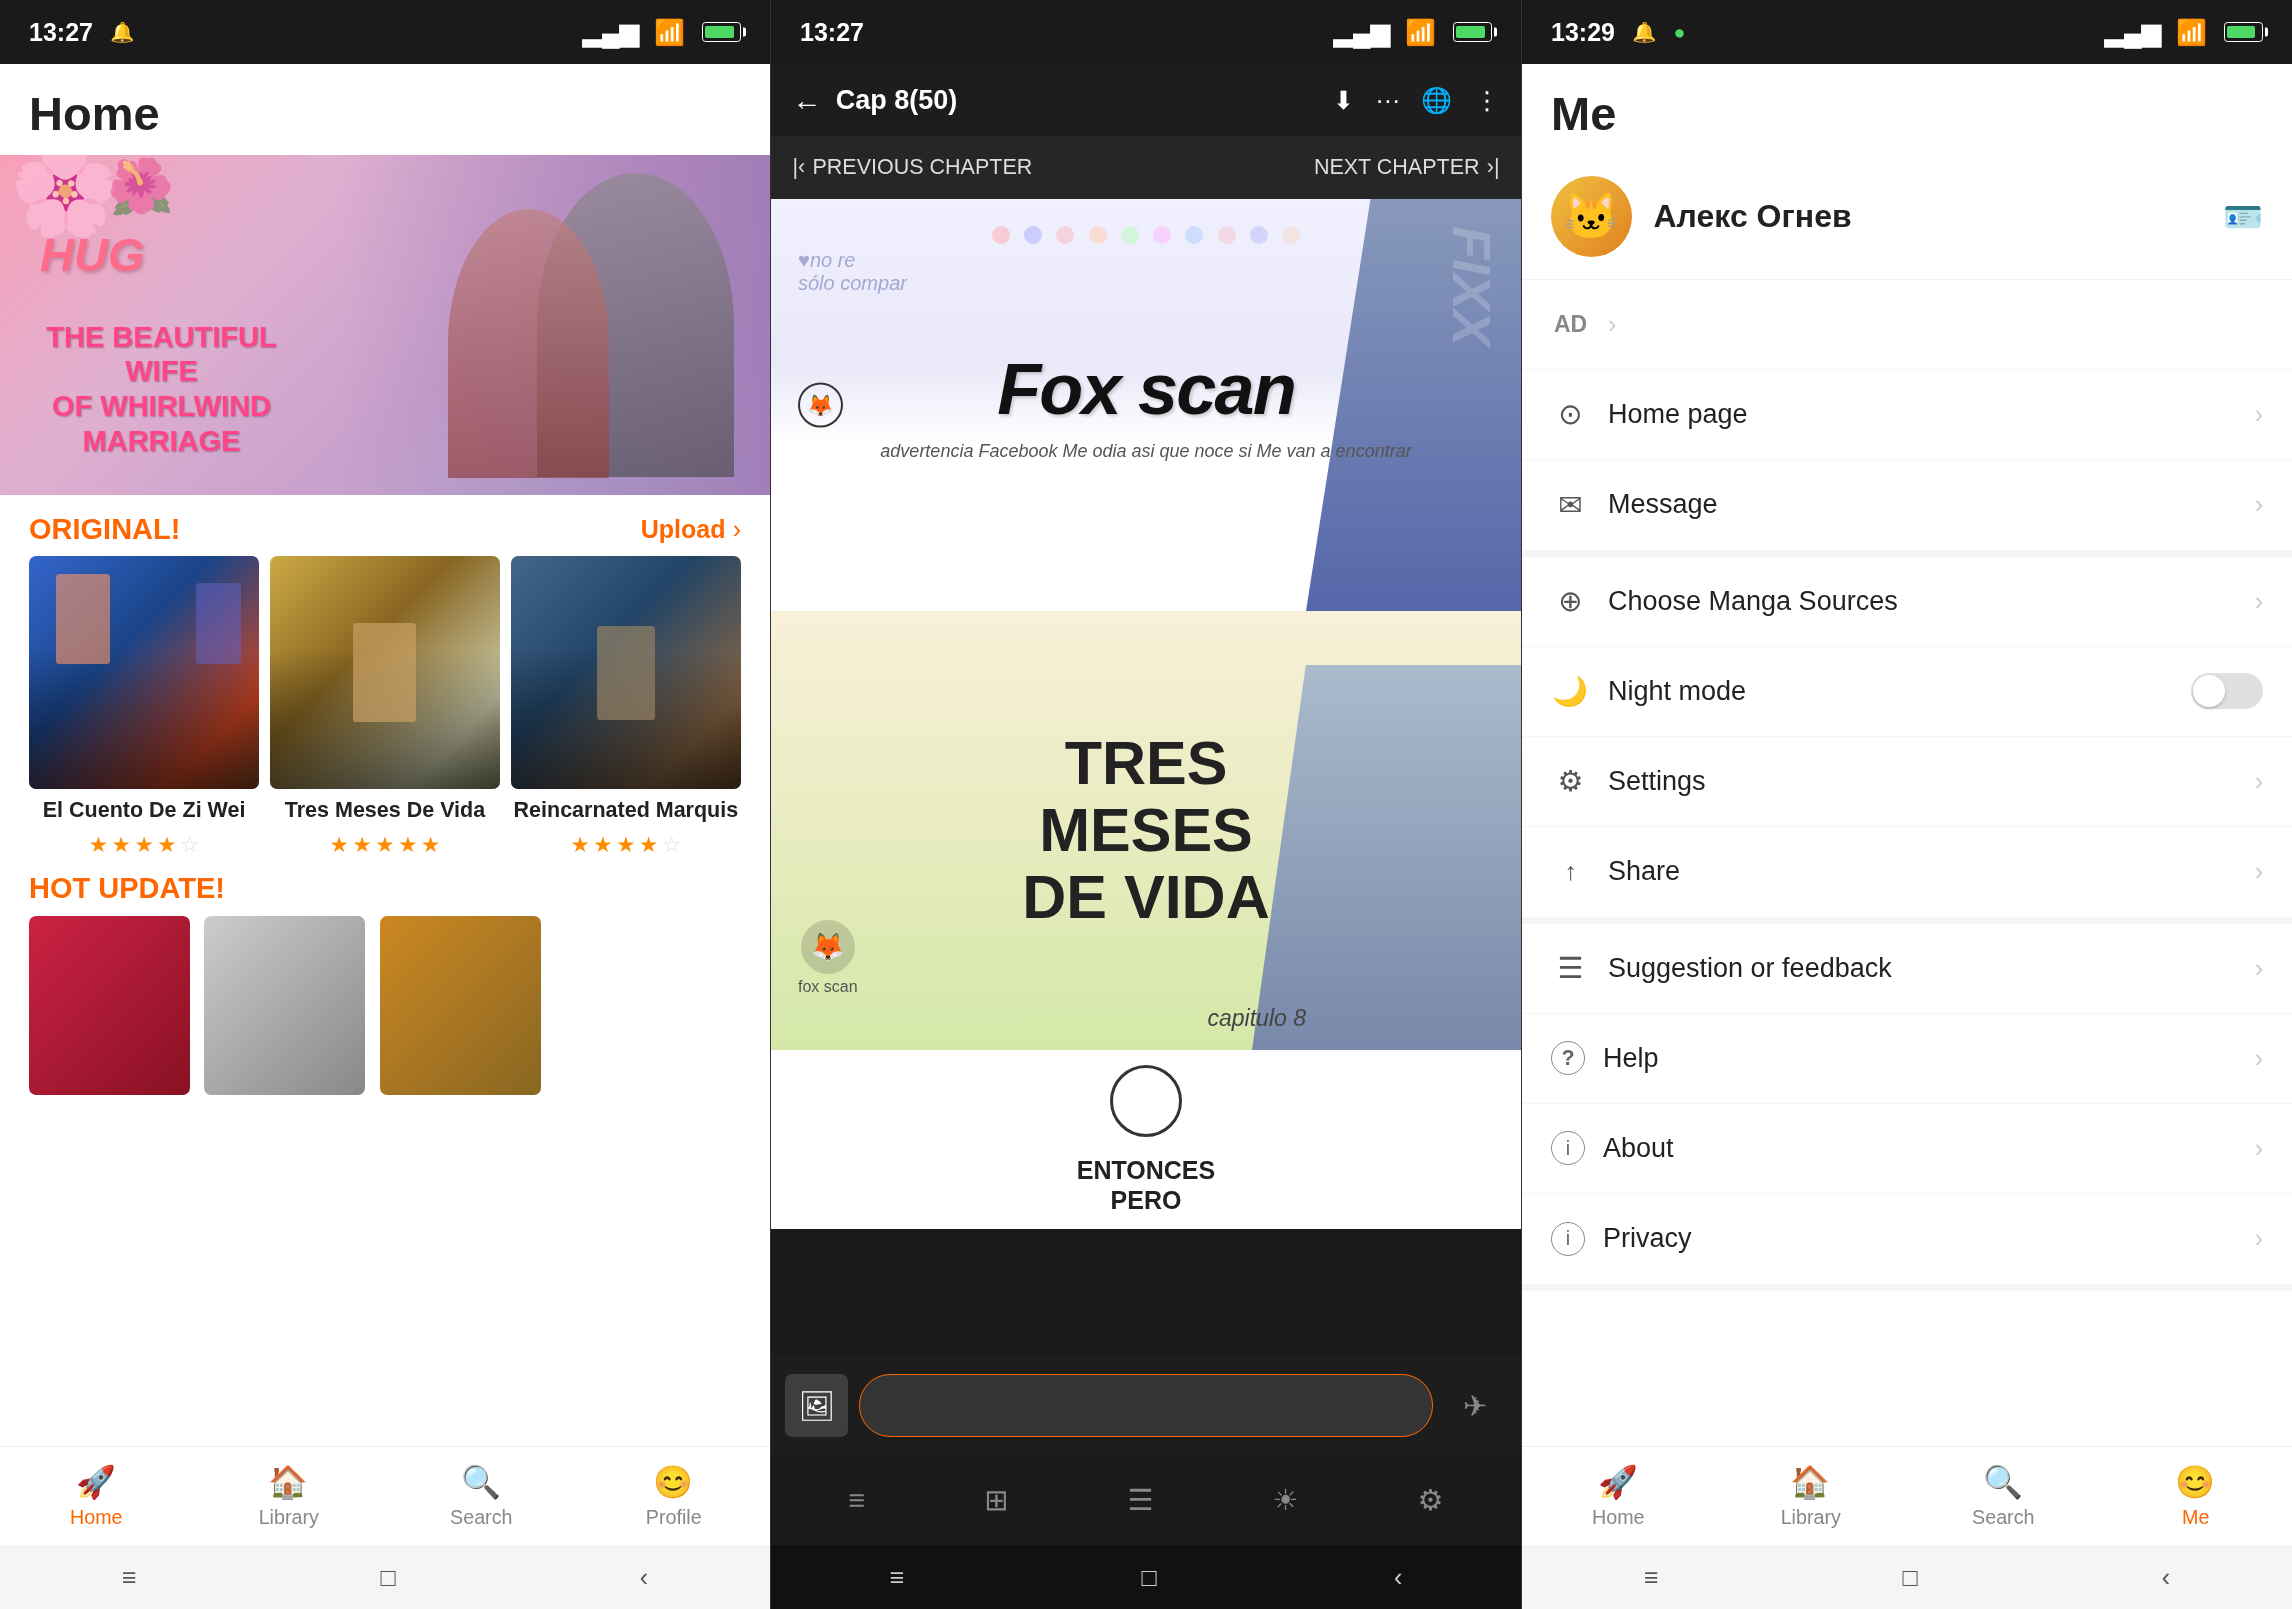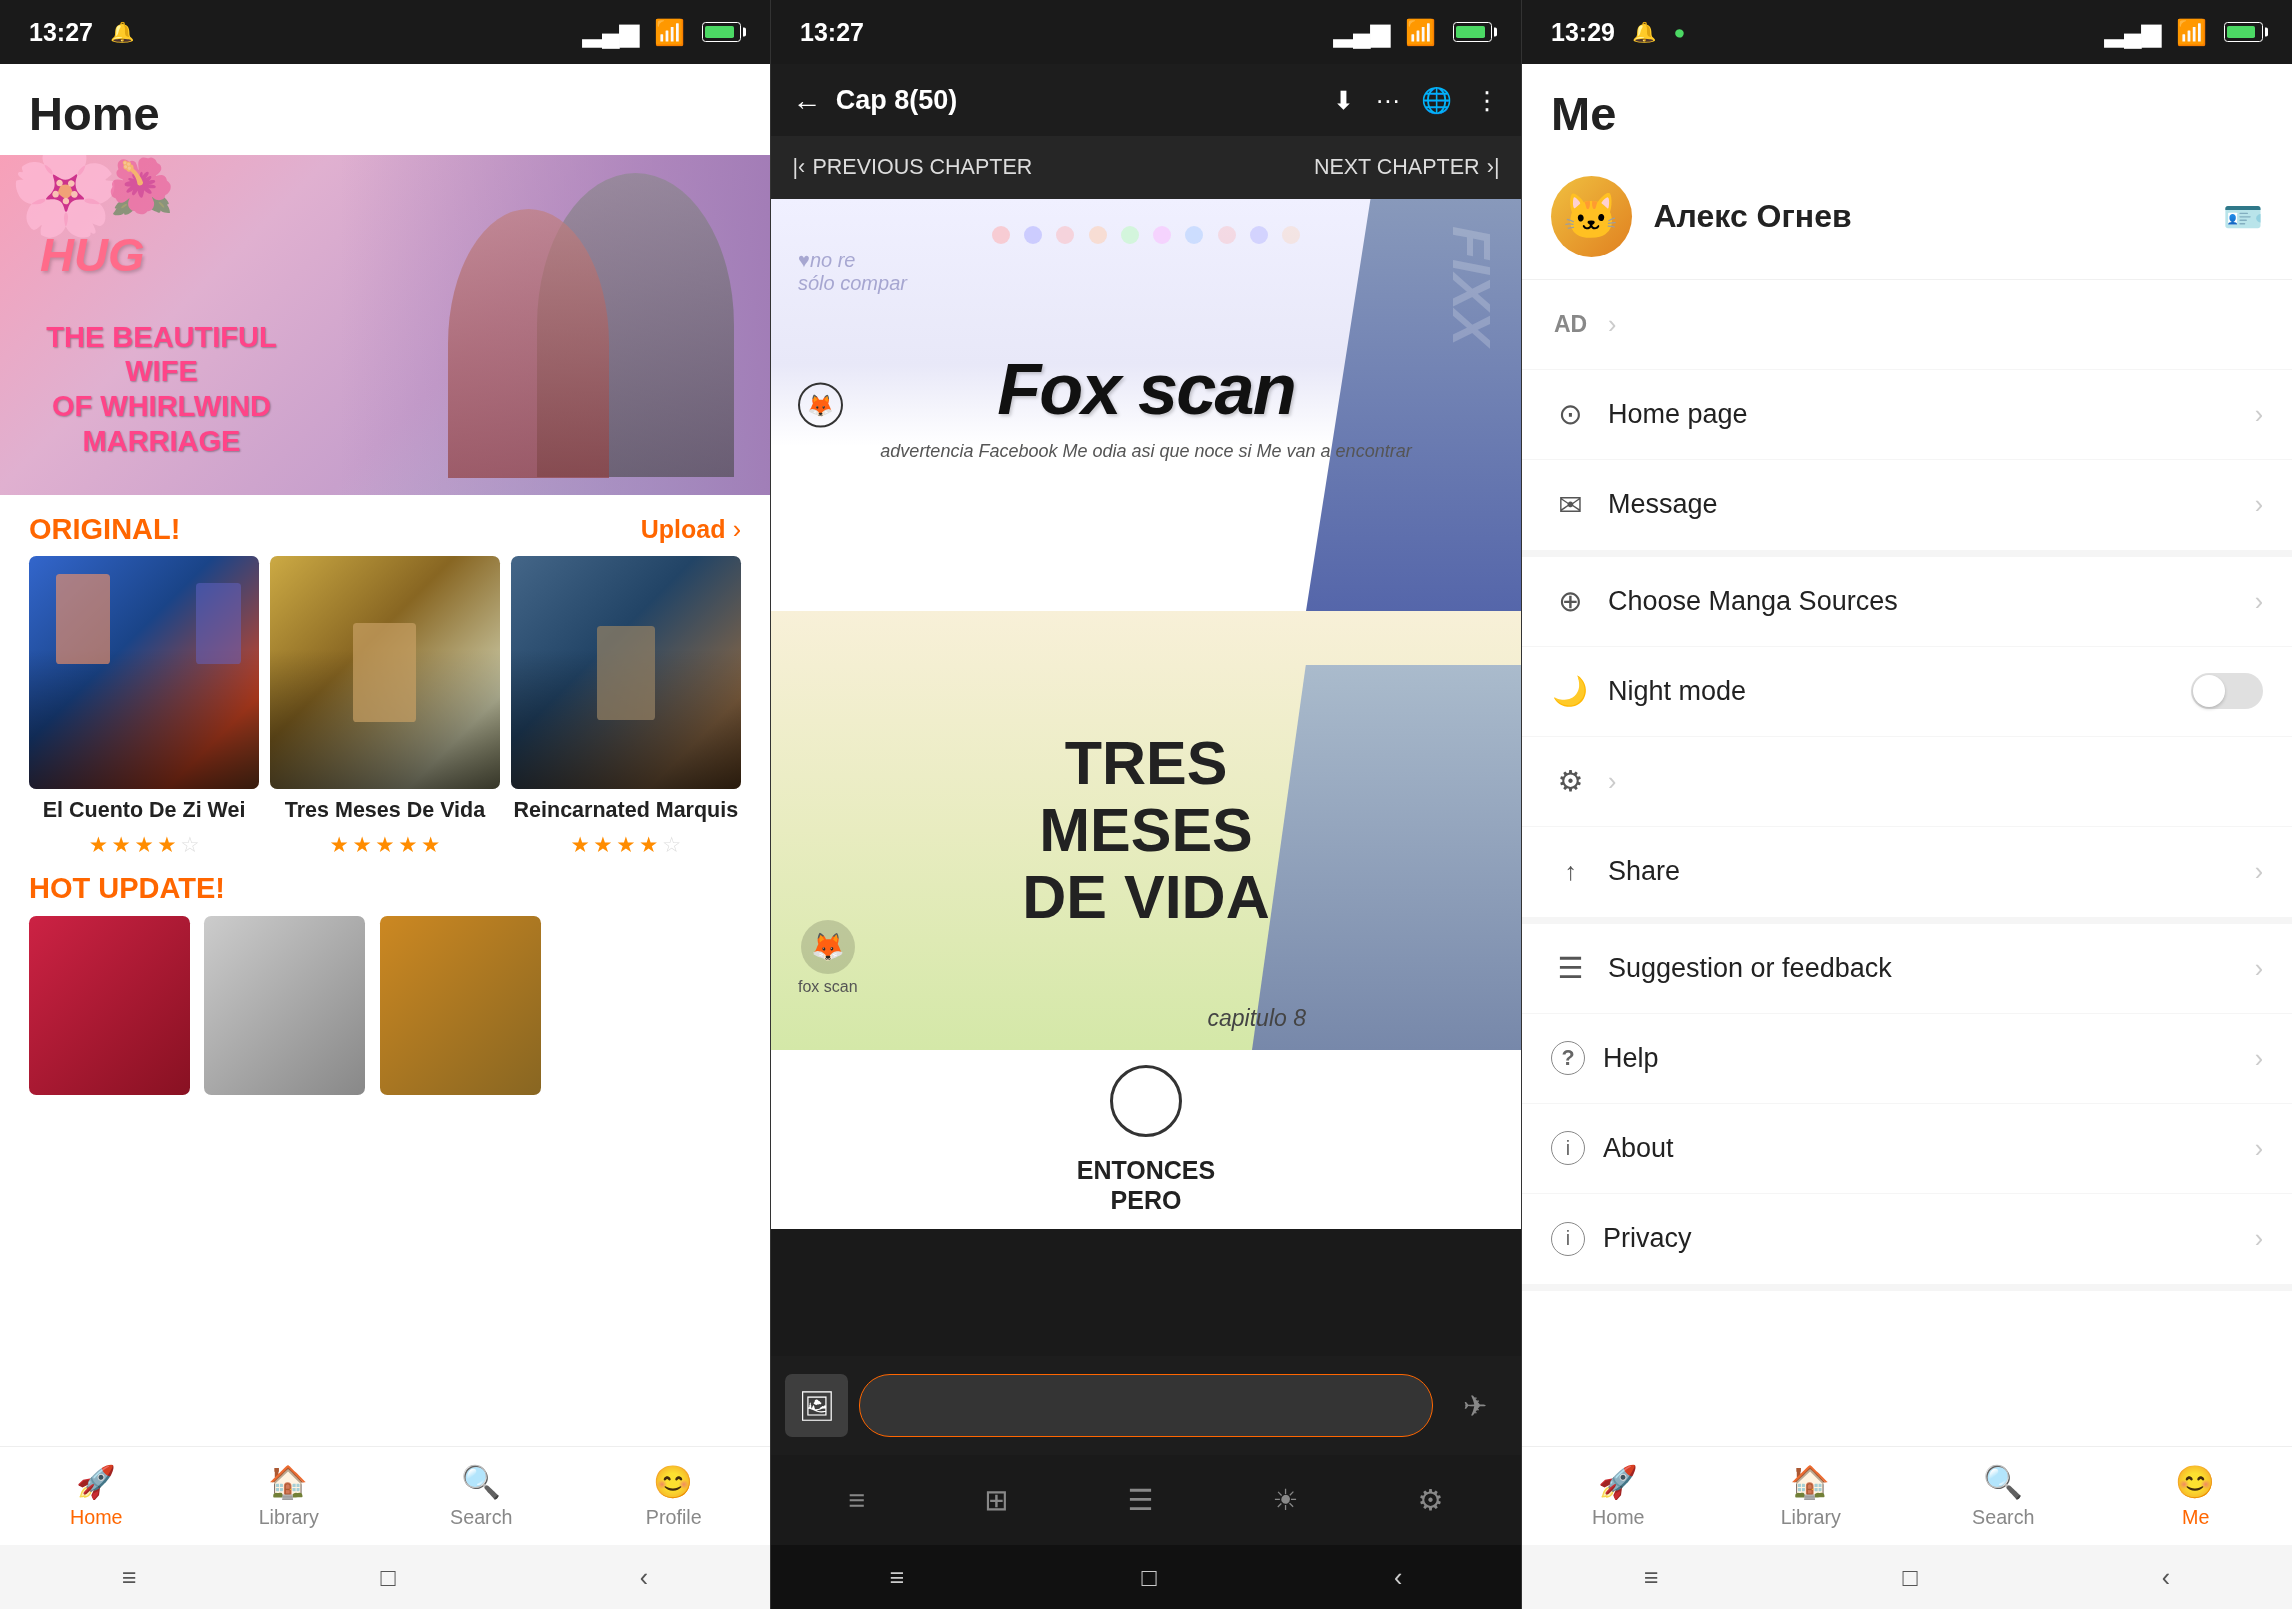--- a/index.html
+++ b/index.html
@@ -650,20 +650,21 @@
       </div>
       <div class="me-menu-item">
         <span class="menu-icon">🌙</span>
         <span class="menu-text">Night mode</span>
         <div class="toggle-switch">
           <div class="toggle-knob"></div>
         </div>
       </div>
       <div class="me-menu-item">
         <span class="menu-icon">⚙</span>
+        <span class="menu-text">Settings</span>
         <span class="menu-arrow">›</span>
       </div>
       <div class="me-menu-item">
         <span class="menu-icon" style="font-size:25px;">↑</span>
         <span class="menu-text">Share</span>
         <span class="menu-arrow">›</span>
       </div>
     </div>
 
     <div class="me-menu-group">

